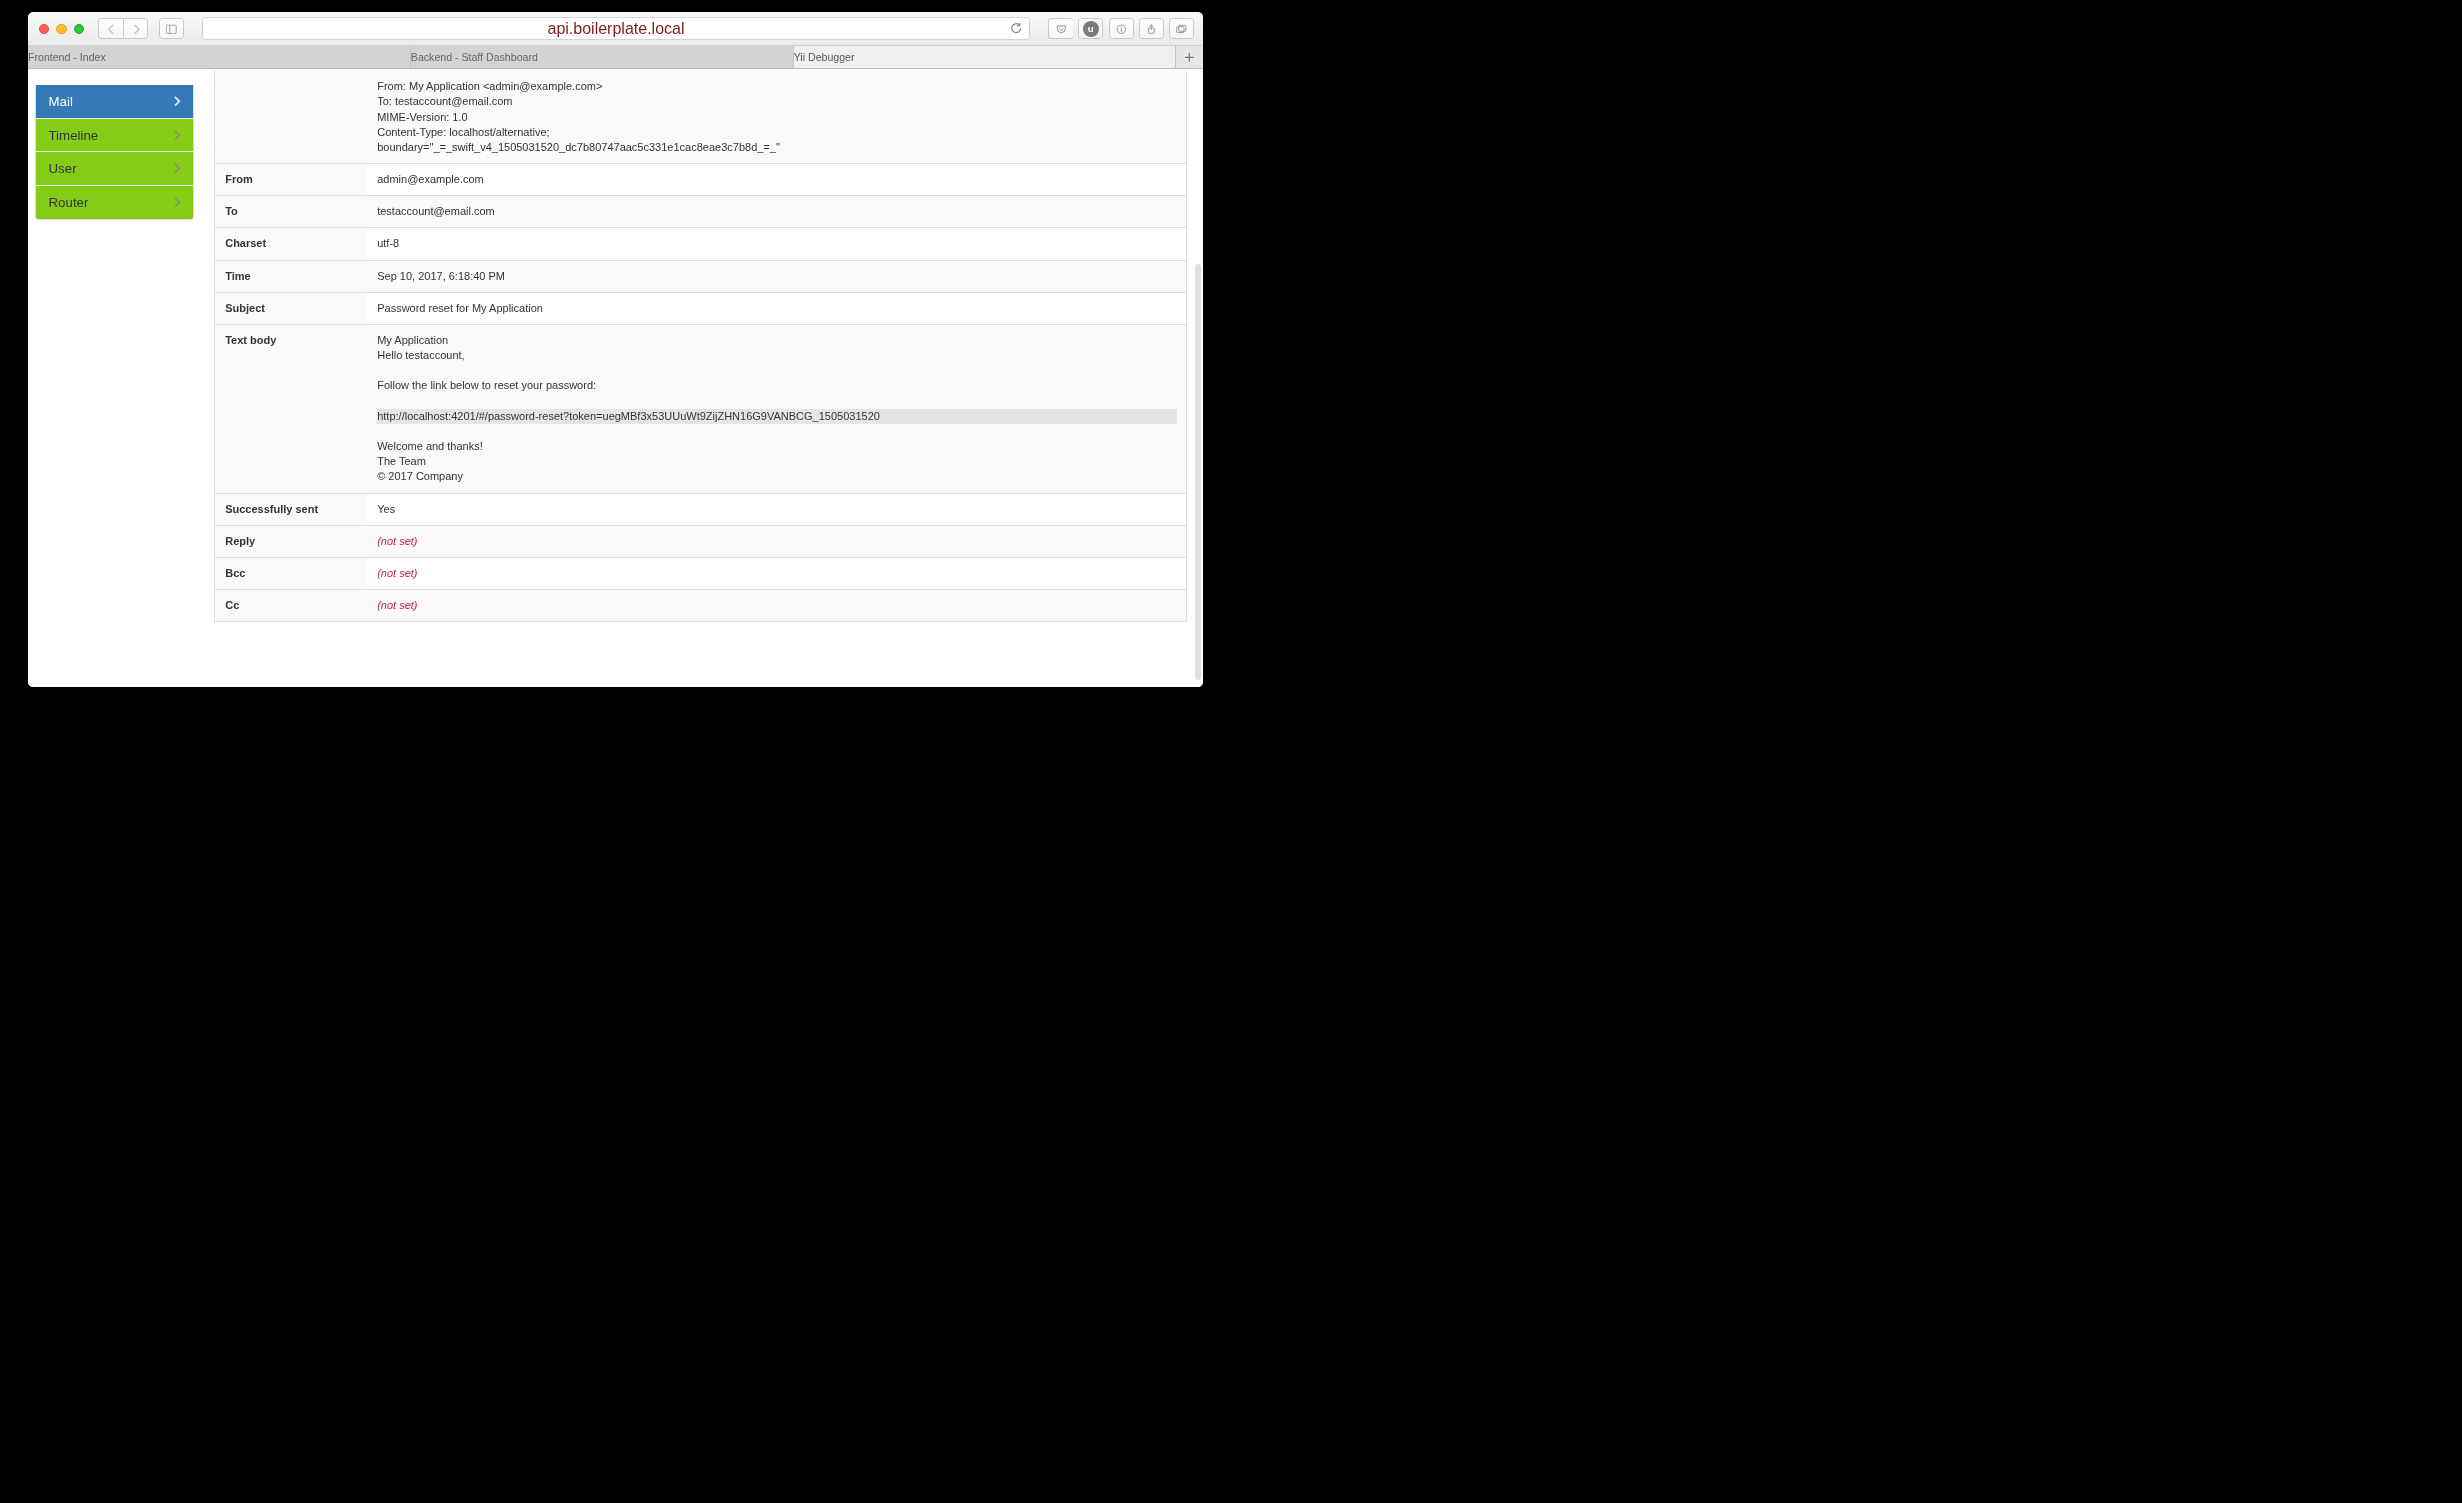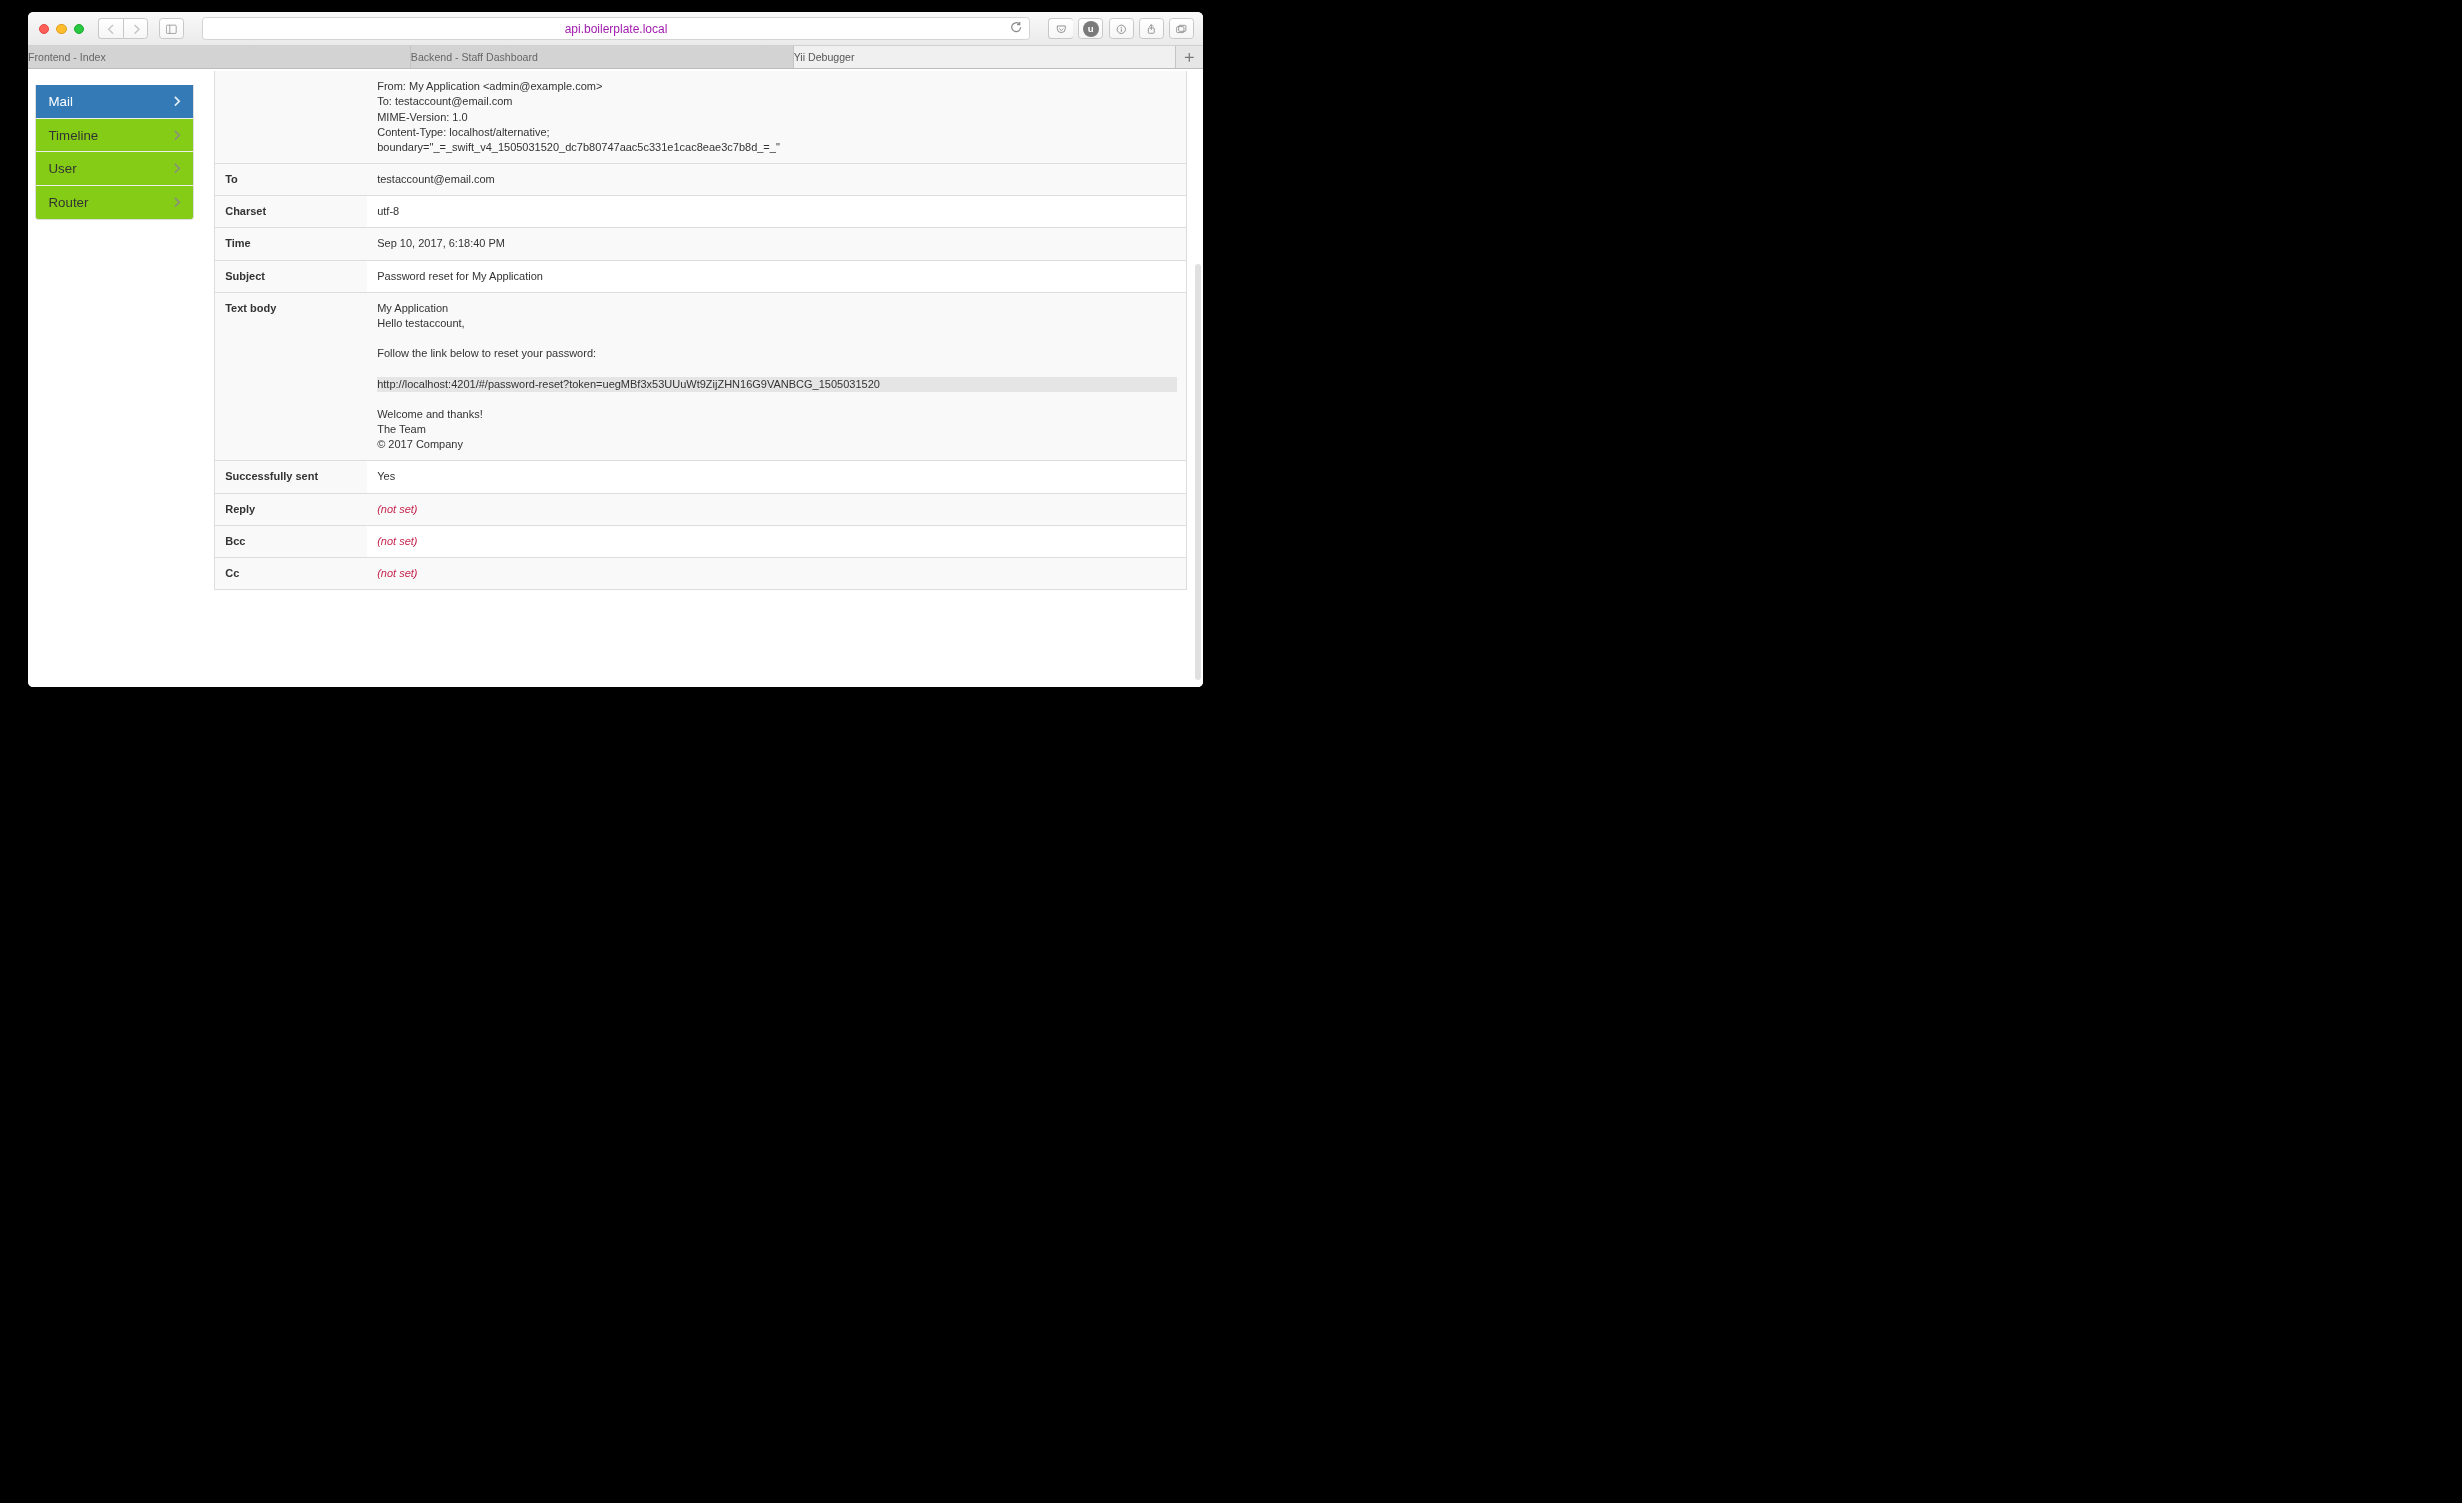--- a/index.html
+++ b/index.html
@@ -56,21 +56,21 @@
   .tb-btn:last-child  { border-radius:0 3.5px 3.5px 0;}
   .tb-btn.solo { border-radius:3.5px; }
   .address {
     flex:1; margin:0 12.4px;
     height:23px;
     background:#ffffff;
     border:0.9px solid #d3d3d3;
     border-radius:3.5px;
     display:flex; align-items:center; justify-content:center;
     position:relative;
-    color:#a21caf; font-size:12px;
+    color:#7f1d1d; font-size:16px;
   }
   .address .reload-icon { position:absolute; right:7px; color:#8a8a8a;}
   .right-tools { display:flex; gap:5.3px; margin-right:1.8px;}
   .right-tools .tb-btn { border-radius:3.5px; }
   .circ-badge {
     width:16px; height:16px; border-radius:50%; background:#7a7a7a;
     color:#fff; font-size:9.7px; font-weight:700; display:flex;
     align-items:center; justify-content:center;
   }
   
@@ -284,20 +284,24 @@
                 <tr class="alt">
               <td class="key"></td>
               <td>
                 <div>From: My Application &lt;admin@example.com&gt;</div>
                 <div>To: testaccount@email.com</div>
                 <div>MIME-Version: 1.0</div>
                 <div>Content-Type: localhost/alternative;</div>
                 <div> boundary="_=_swift_v4_1505031520_dc7b80747aac5c331e1cac8eae3c7b8d_=_"</div>
               </td>
             </tr>
+            <tr>
+              <td class="key">From</td>
+              <td>admin@example.com</td>
+            </tr>
             <tr class="alt">
               <td class="key">To</td>
               <td>testaccount@email.com</td>
             </tr>
             <tr>
               <td class="key">Charset</td>
               <td>utf-8</td>
             </tr>
             <tr class="alt">
               <td class="key">Time</td>

